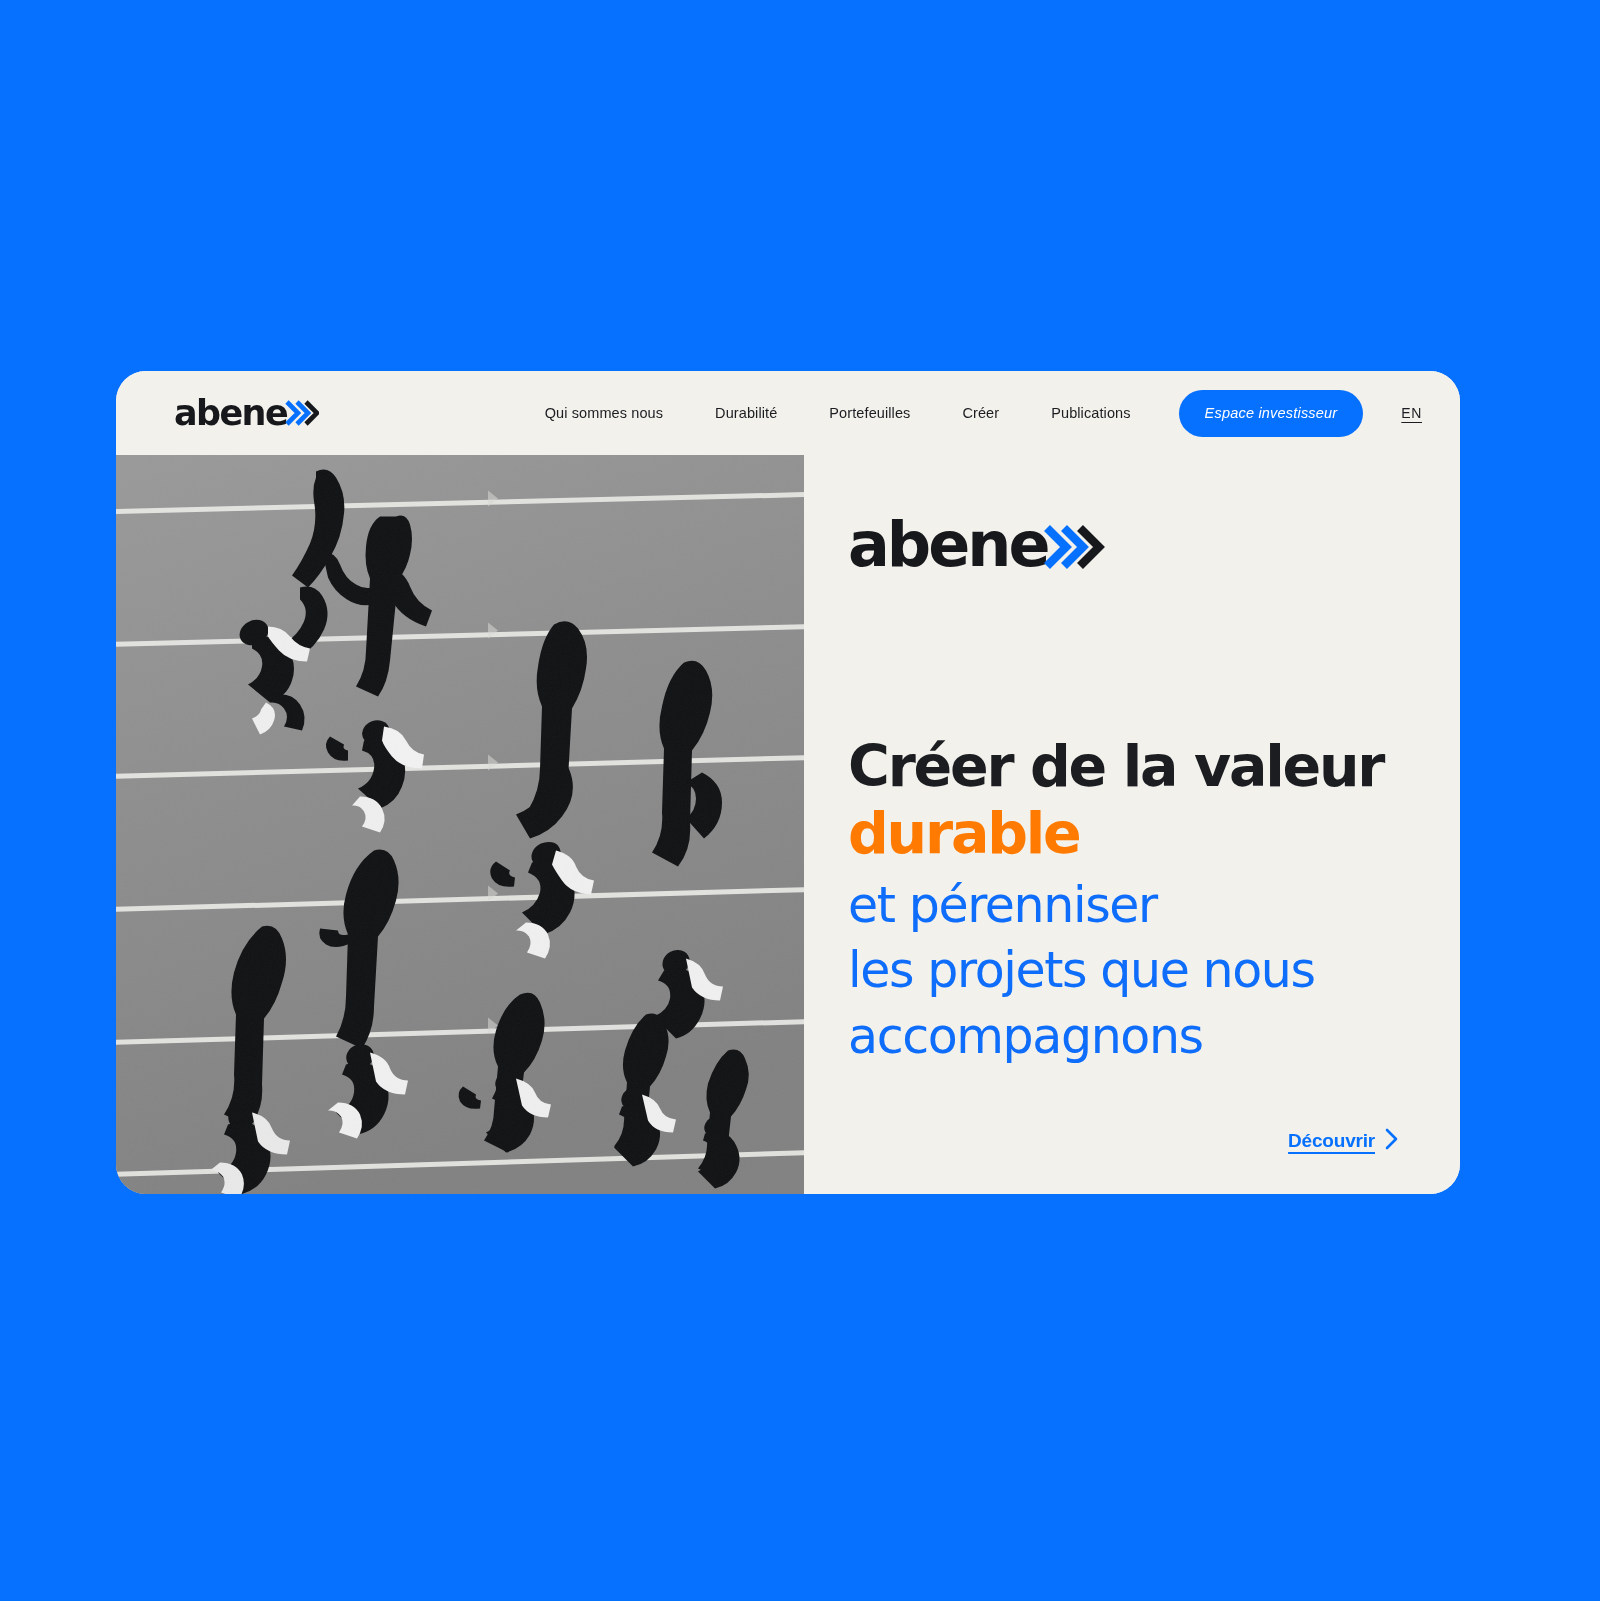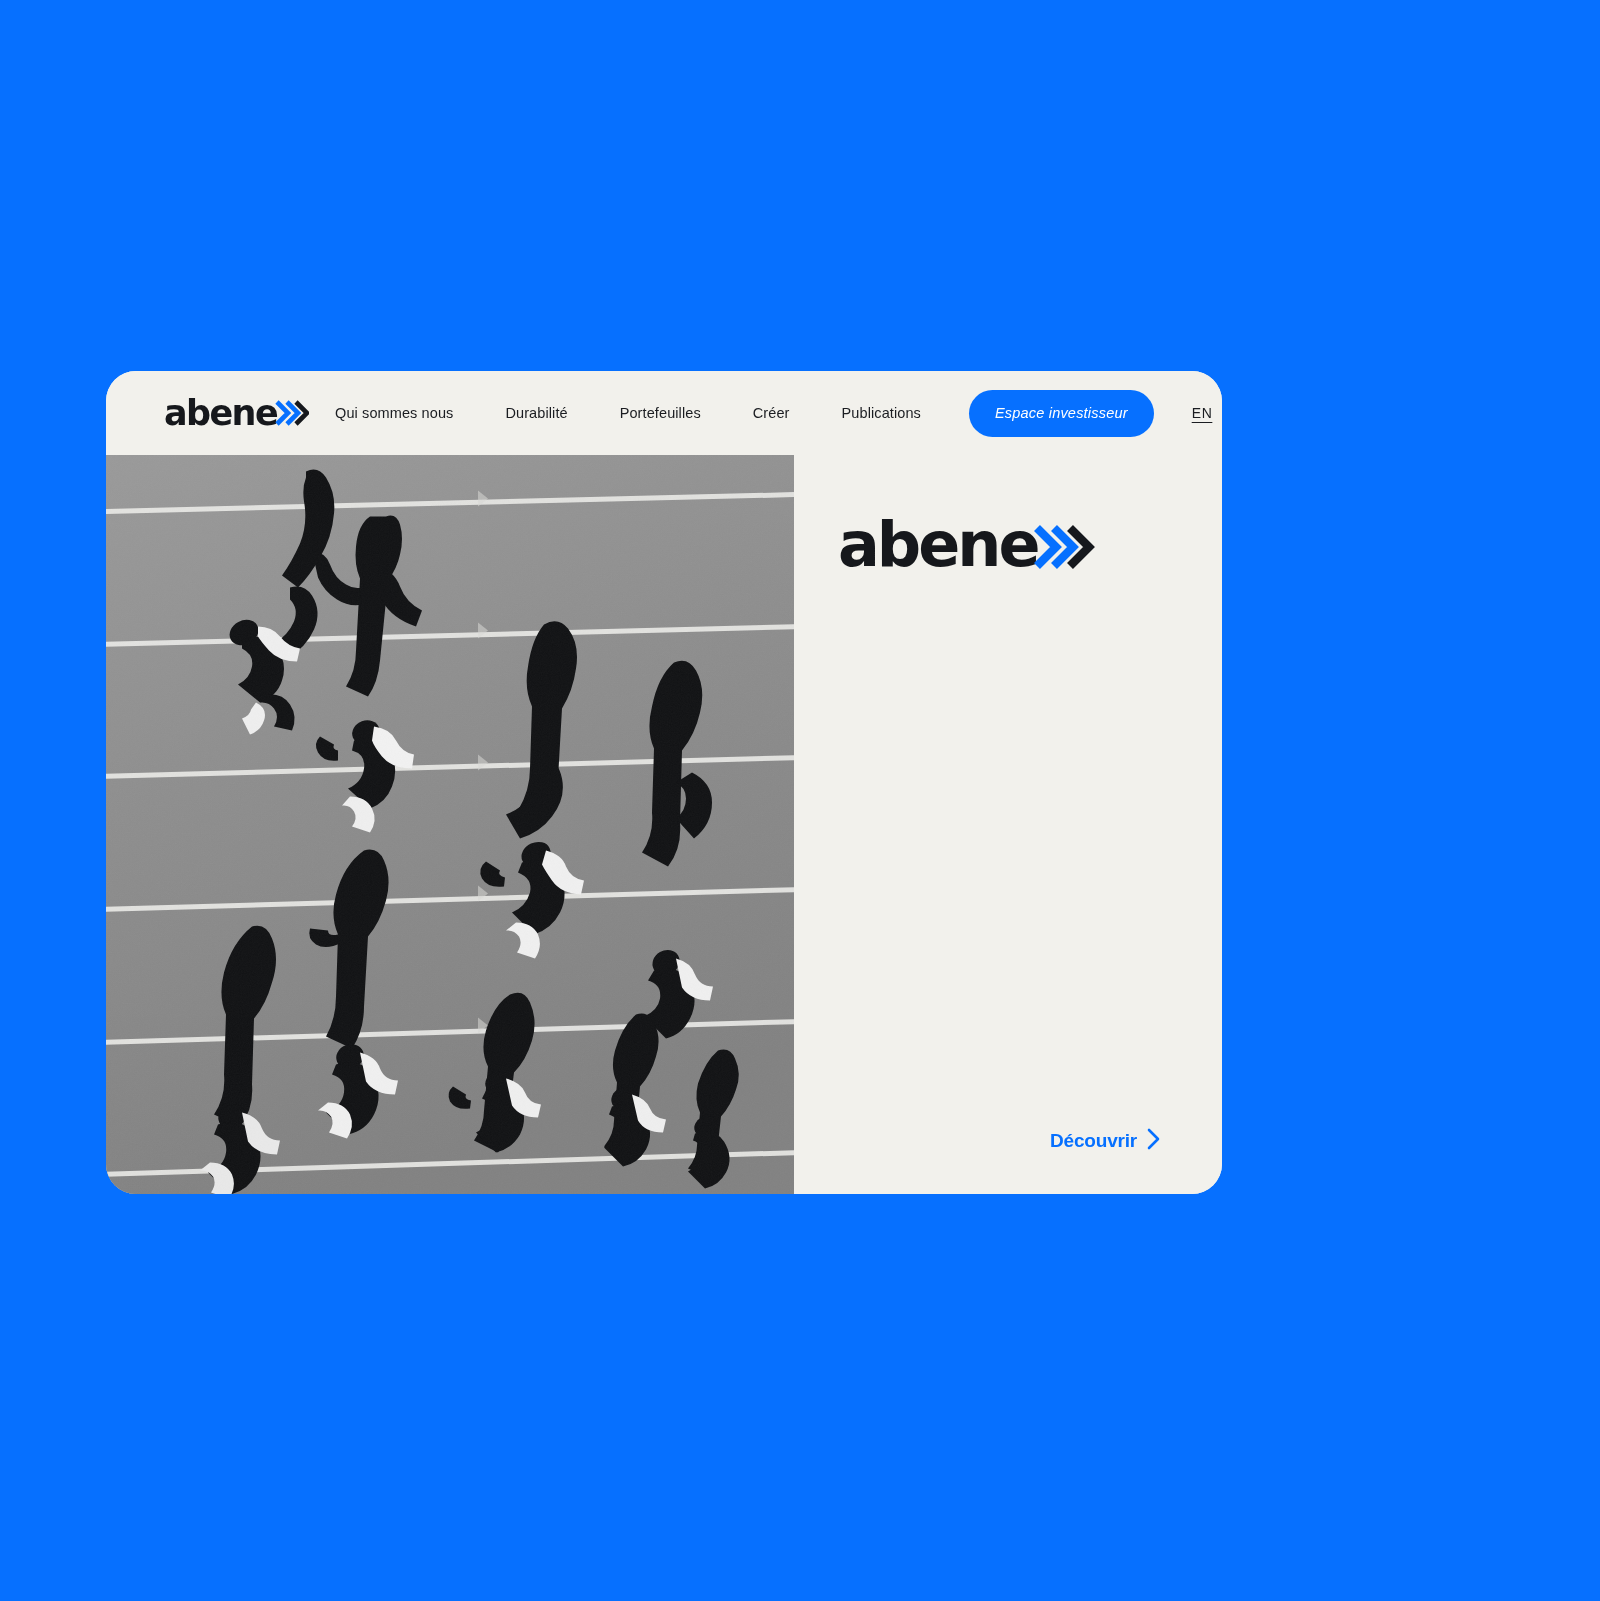--- a/index.html
+++ b/index.html
@@ -12,23 +12,23 @@
 
   body {
     background: #0670ff;
     font-family: "Liberation Sans", sans-serif;
     position: relative;
   }
 
   
   .card {
     position: absolute;
-    left: 106px;
+    left: 116px;
     top: 371px;
-    width: 1116px;
+    width: 1344px;
     height: 823px;
     background: #f2f1ec;
     border-radius: 30px;
     overflow: hidden;
     display: flex;
     flex-direction: column;
   }
 
   
   .topbar {
@@ -207,20 +207,21 @@
     gap: 10px;
     color: #0670ff;
     font-size: 19px;
     font-weight: 700;
     letter-spacing: -0.2px;
     text-decoration: none;
     cursor: pointer;
   }
 
   .discover-label {
+    text-decoration: underline;
     text-underline-offset: 5px;
     text-decoration-thickness: 1.5px;
   }
 
   .discover-chev { display: inline-block; position: relative; top: 1px; }
 </style>
 </head>
 <body>
 
 <div class="card">
@@ -378,20 +379,29 @@
         <span class="hero-logo-word">abene</span>
         <span class="hero-logo-chev">
           <svg width="62" height="54" viewBox="0 0 62 54" aria-hidden="true">
             <path d="M4 8 L23 27 L4 46" fill="none" stroke="#0670ff" stroke-width="8.4" stroke-linecap="butt" stroke-linejoin="miter"></path>
             <path d="M21 8 L40 27 L21 46" fill="none" stroke="#0670ff" stroke-width="8.4" stroke-linecap="butt" stroke-linejoin="miter"></path>
             <path d="M37 8 L56 27 L37 46" fill="none" stroke="#16181c" stroke-width="8.4" stroke-linecap="butt" stroke-linejoin="miter"></path>
           </svg>
         </span>
       </div>
 
+      <div class="headline">
+        <div class="hl-line1">Créer de la valeur</div>
+        <div class="hl-line2">durable</div>
+        <div class="hl-sub">
+          <div>et pérenniser</div>
+          <div>les projets que nous</div>
+          <div>accompagnons</div>
+        </div>
+      </div>
 
       <div class="discover-row">
         <a class="discover-link">
           <span class="discover-label">Découvrir</span>
           <span class="discover-chev">
             <svg width="13" height="22" viewBox="0 0 13 22" aria-hidden="true">
               <path d="M2 2 L11 11 L2 20" fill="none" stroke="#0670ff" stroke-width="2.6" stroke-linecap="round" stroke-linejoin="round"></path>
             </svg>
           </span>
         </a>

